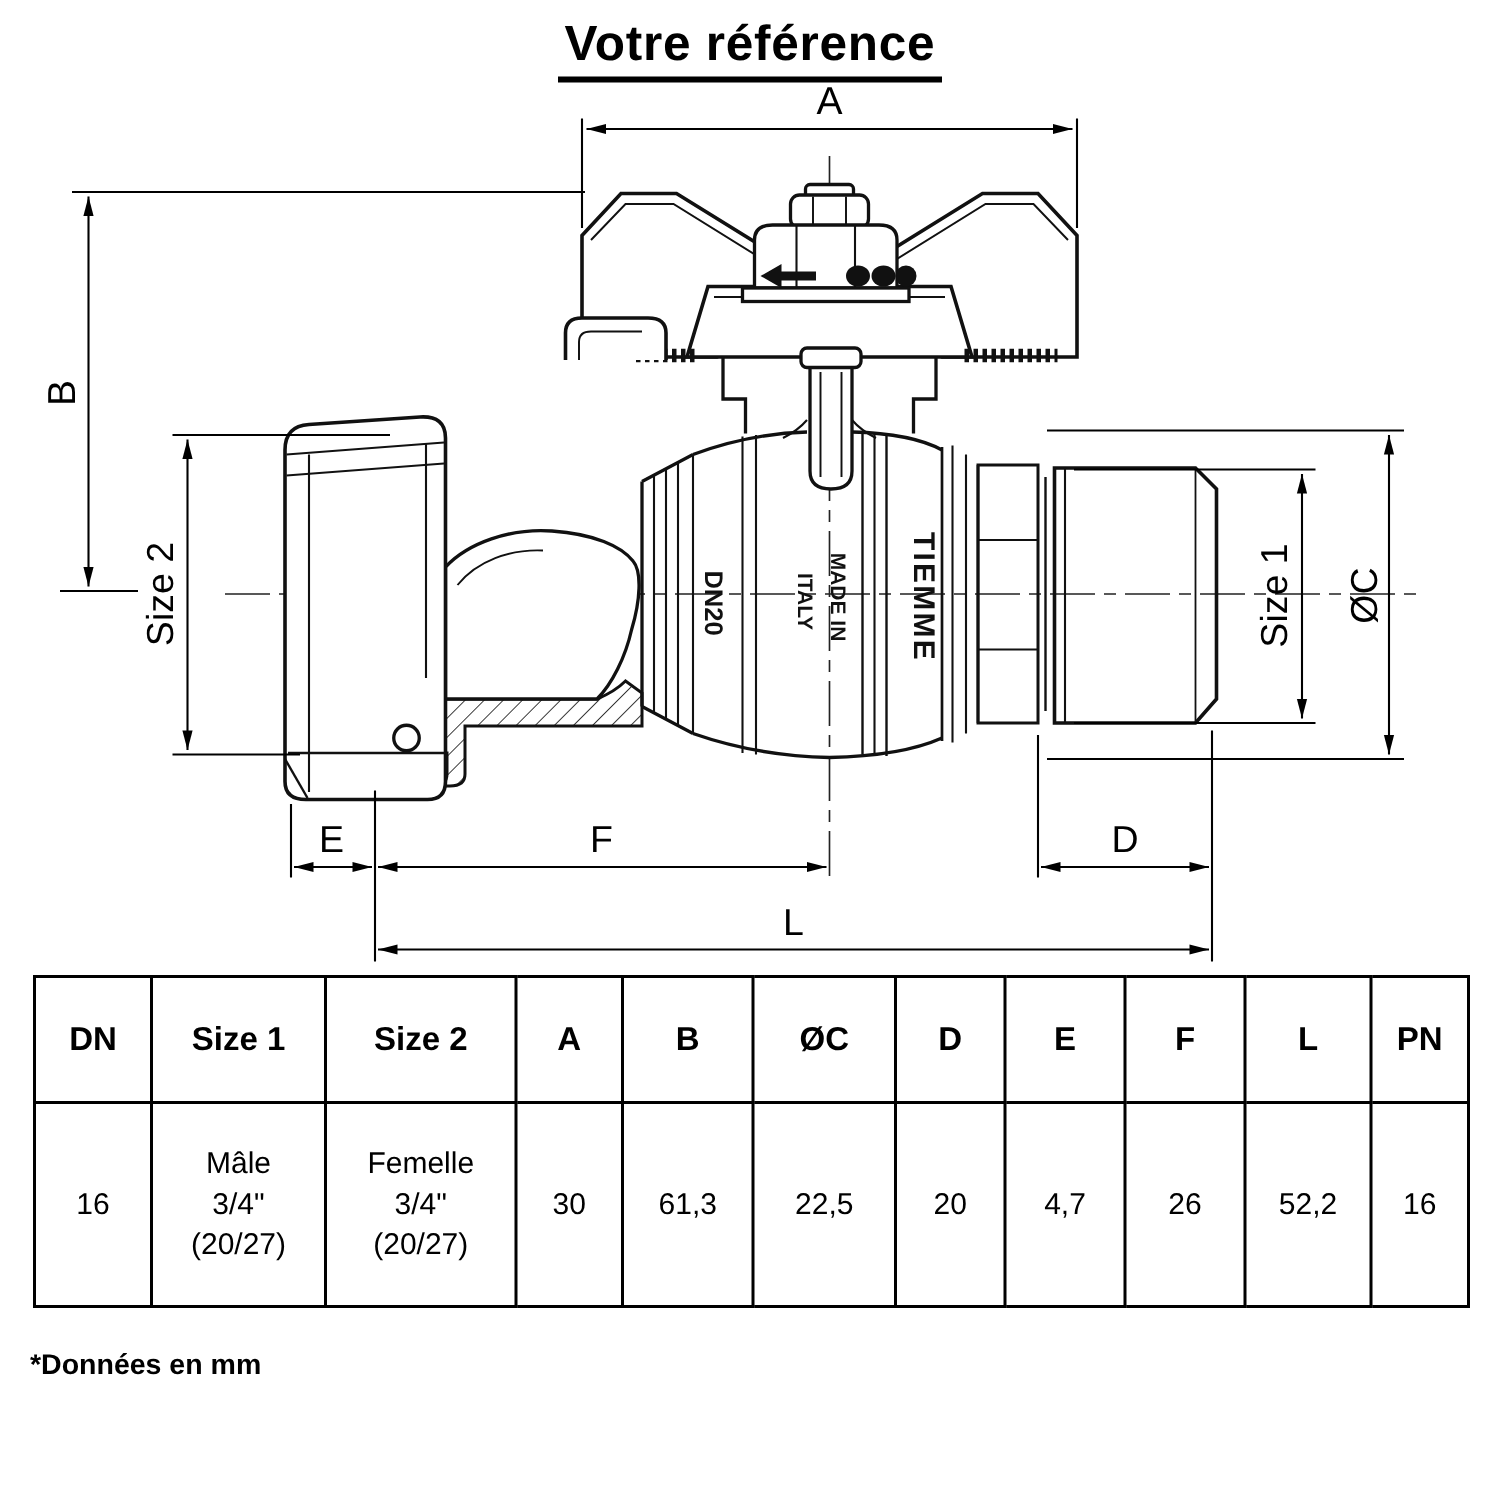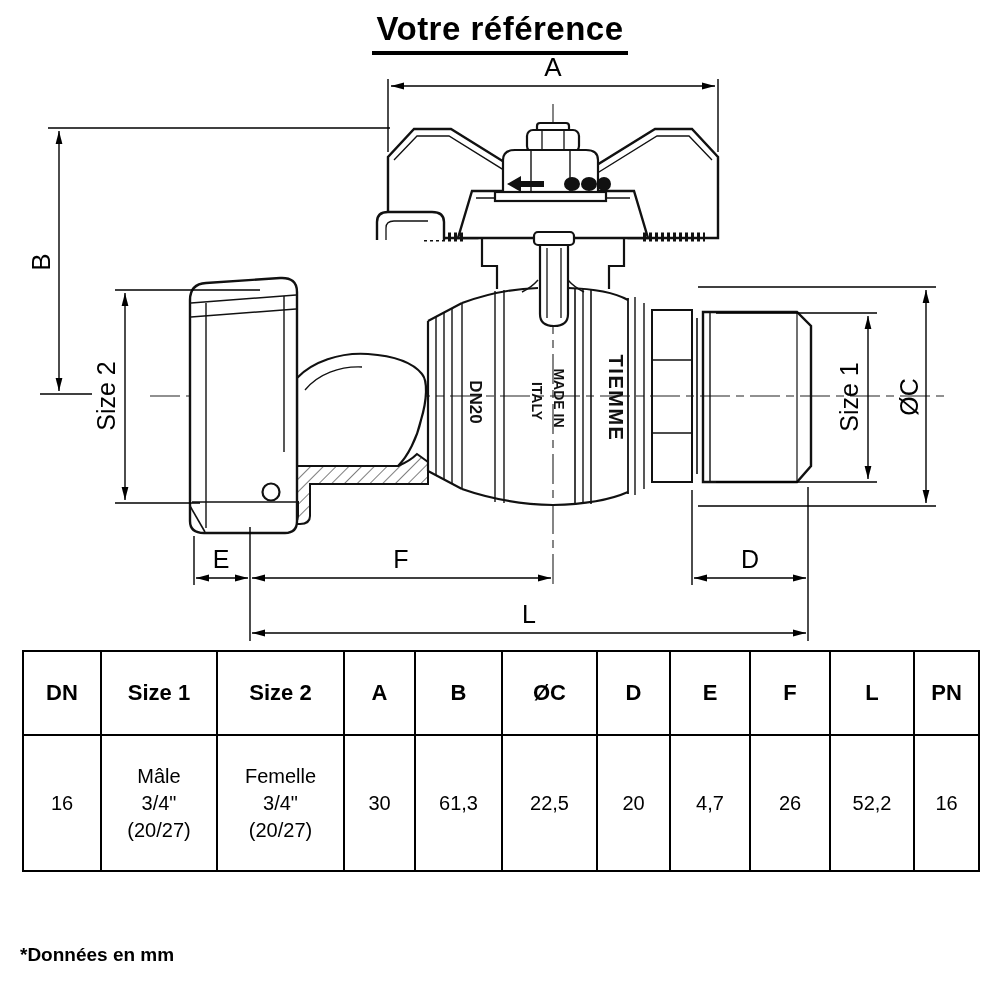--- a/index.html
+++ b/index.html
@@ -7,21 +7,21 @@
         font-family:"Liberation Sans", sans-serif;color:#000;}
   .title-wrap{position:absolute;top:10px;left:0;width:1000px;text-align:center;}
   .title-wrap h1{display:inline-block;margin:0;font-size:33px;font-weight:bold;
         border-bottom:4px solid #000;padding:0 4px 3px 4px;letter-spacing:.5px;}
   svg.drawing{position:absolute;top:0;left:0;}
   table.dims{position:absolute;left:22px;top:650px;width:956px;border-collapse:collapse;
         table-layout:fixed;text-align:center;}
   table.dims th, table.dims td{border:2.5px solid #000;padding:2px;vertical-align:middle;}
   table.dims th{height:78px;font-size:22px;font-weight:bold;}
   table.dims td{height:130px;font-size:20px;font-weight:normal;white-space:pre-line;line-height:1.35;}
-  .footer-note{position:absolute;left:20px;top:900px;font-size:19px;font-weight:bold;margin-top:44px;}
+  .footer-note{position:absolute;left:20px;top:900px;font-size:19px;font-weight:bold;}
 </style>
 </head>
 <body>
 
 <div class="page">
 
   <div class="title-wrap">
     <h1>Votre référence</h1>
   </div>
 

